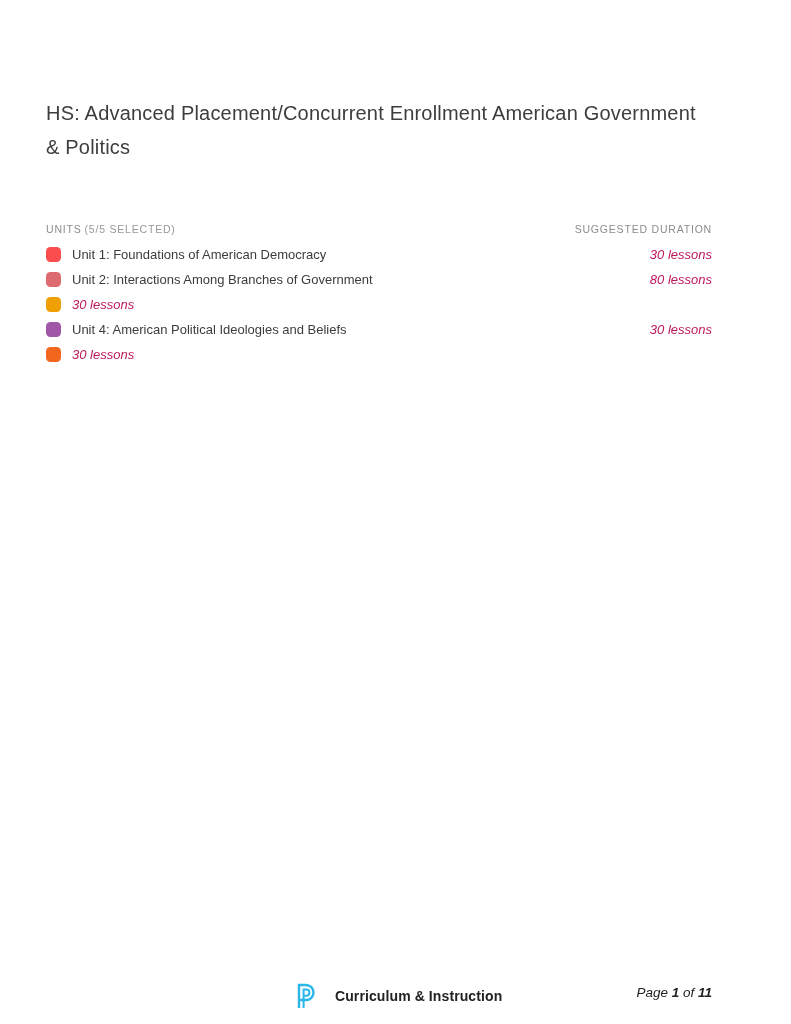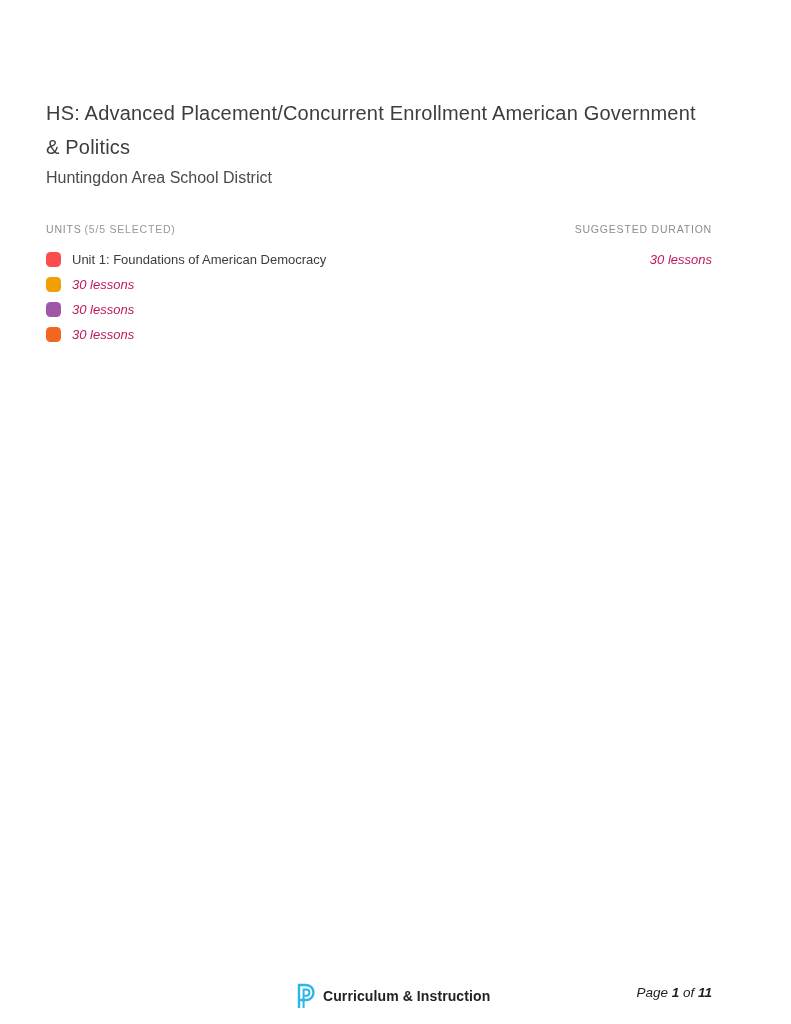--- a/index.html
+++ b/index.html
@@ -57,21 +57,21 @@
 
   
   .units-list {
     position: absolute;
     left: 46px;
     right: 46px;
     top: 242px;
   }
   .unit-row {
     display: flex;
-    align-items: flex-end;
+    align-items: center;
     height: 25px;
   }
   .swatch {
     width: 15px;
     height: 15px;
     border-radius: 4.5px;
     flex: 0 0 auto;
     margin-right: 11px;
   }
   .unit-name {
@@ -107,56 +107,62 @@
   .brand .logo {
     display: inline-flex;
     align-items: center;
     margin-right: 8px;
   }
   .brand-text {
     font-size: 14px;
     font-weight: 700;
     color: #222222;
     letter-spacing: 0.1px;
+    margin-left: 12px;
   }
   .page-info {
     position: absolute;
     right: 46px;
     top: 2px;
     font-size: 13.5px;
     color: #222222;
     font-style: italic;
   }
   .page-info b { font-weight: 700; }
 </style>
 </head>
 <body>
 
 <div class="page">
 
   <div class="doc-title">HS: Advanced Placement/Concurrent Enrollment American Government &amp; Politics</div>
-  <div class="doc-subtitle">Huntingdon Area School District</div>
 
   <div class="units-header">
     <span class="units-label-group"><span>UNITS</span><span class="selected-note">(5/5 SELECTED)</span></span>
     <span>SUGGESTED DURATION</span>
   </div>
 
   <div class="units-list">
     <div class="unit-row">
       <span class="swatch" style="background-color: rgb(251, 76, 78);"></span>
       <span class="unit-name">Unit 1: Foundations of American Democracy</span>
       <span class="unit-duration">30 lessons</span>
     </div>
     <div class="unit-row">
+      <span class="swatch" style="background-color: rgb(221, 106, 110);"></span>
+      <span class="unit-name">Unit 2: Interactions Among Branches of Government</span>
+      <span class="unit-duration">80 lessons</span>
+    </div>
+    <div class="unit-row">
       <span class="swatch" style="background-color: rgb(240, 160, 4);"></span>
       <span class="unit-duration">30 lessons</span>
     </div>
     <div class="unit-row">
       <span class="swatch" style="background-color: rgb(160, 87, 166);"></span>
+      <span class="unit-name">Unit 4: American Political Ideologies and Beliefs</span>
       <span class="unit-duration">30 lessons</span>
     </div>
     <div class="unit-row">
       <span class="swatch" style="background-color: rgb(243, 102, 30);"></span>
       <span class="unit-duration">30 lessons</span>
     </div>
   </div>
 
   <div class="footer">
     <div class="brand">

